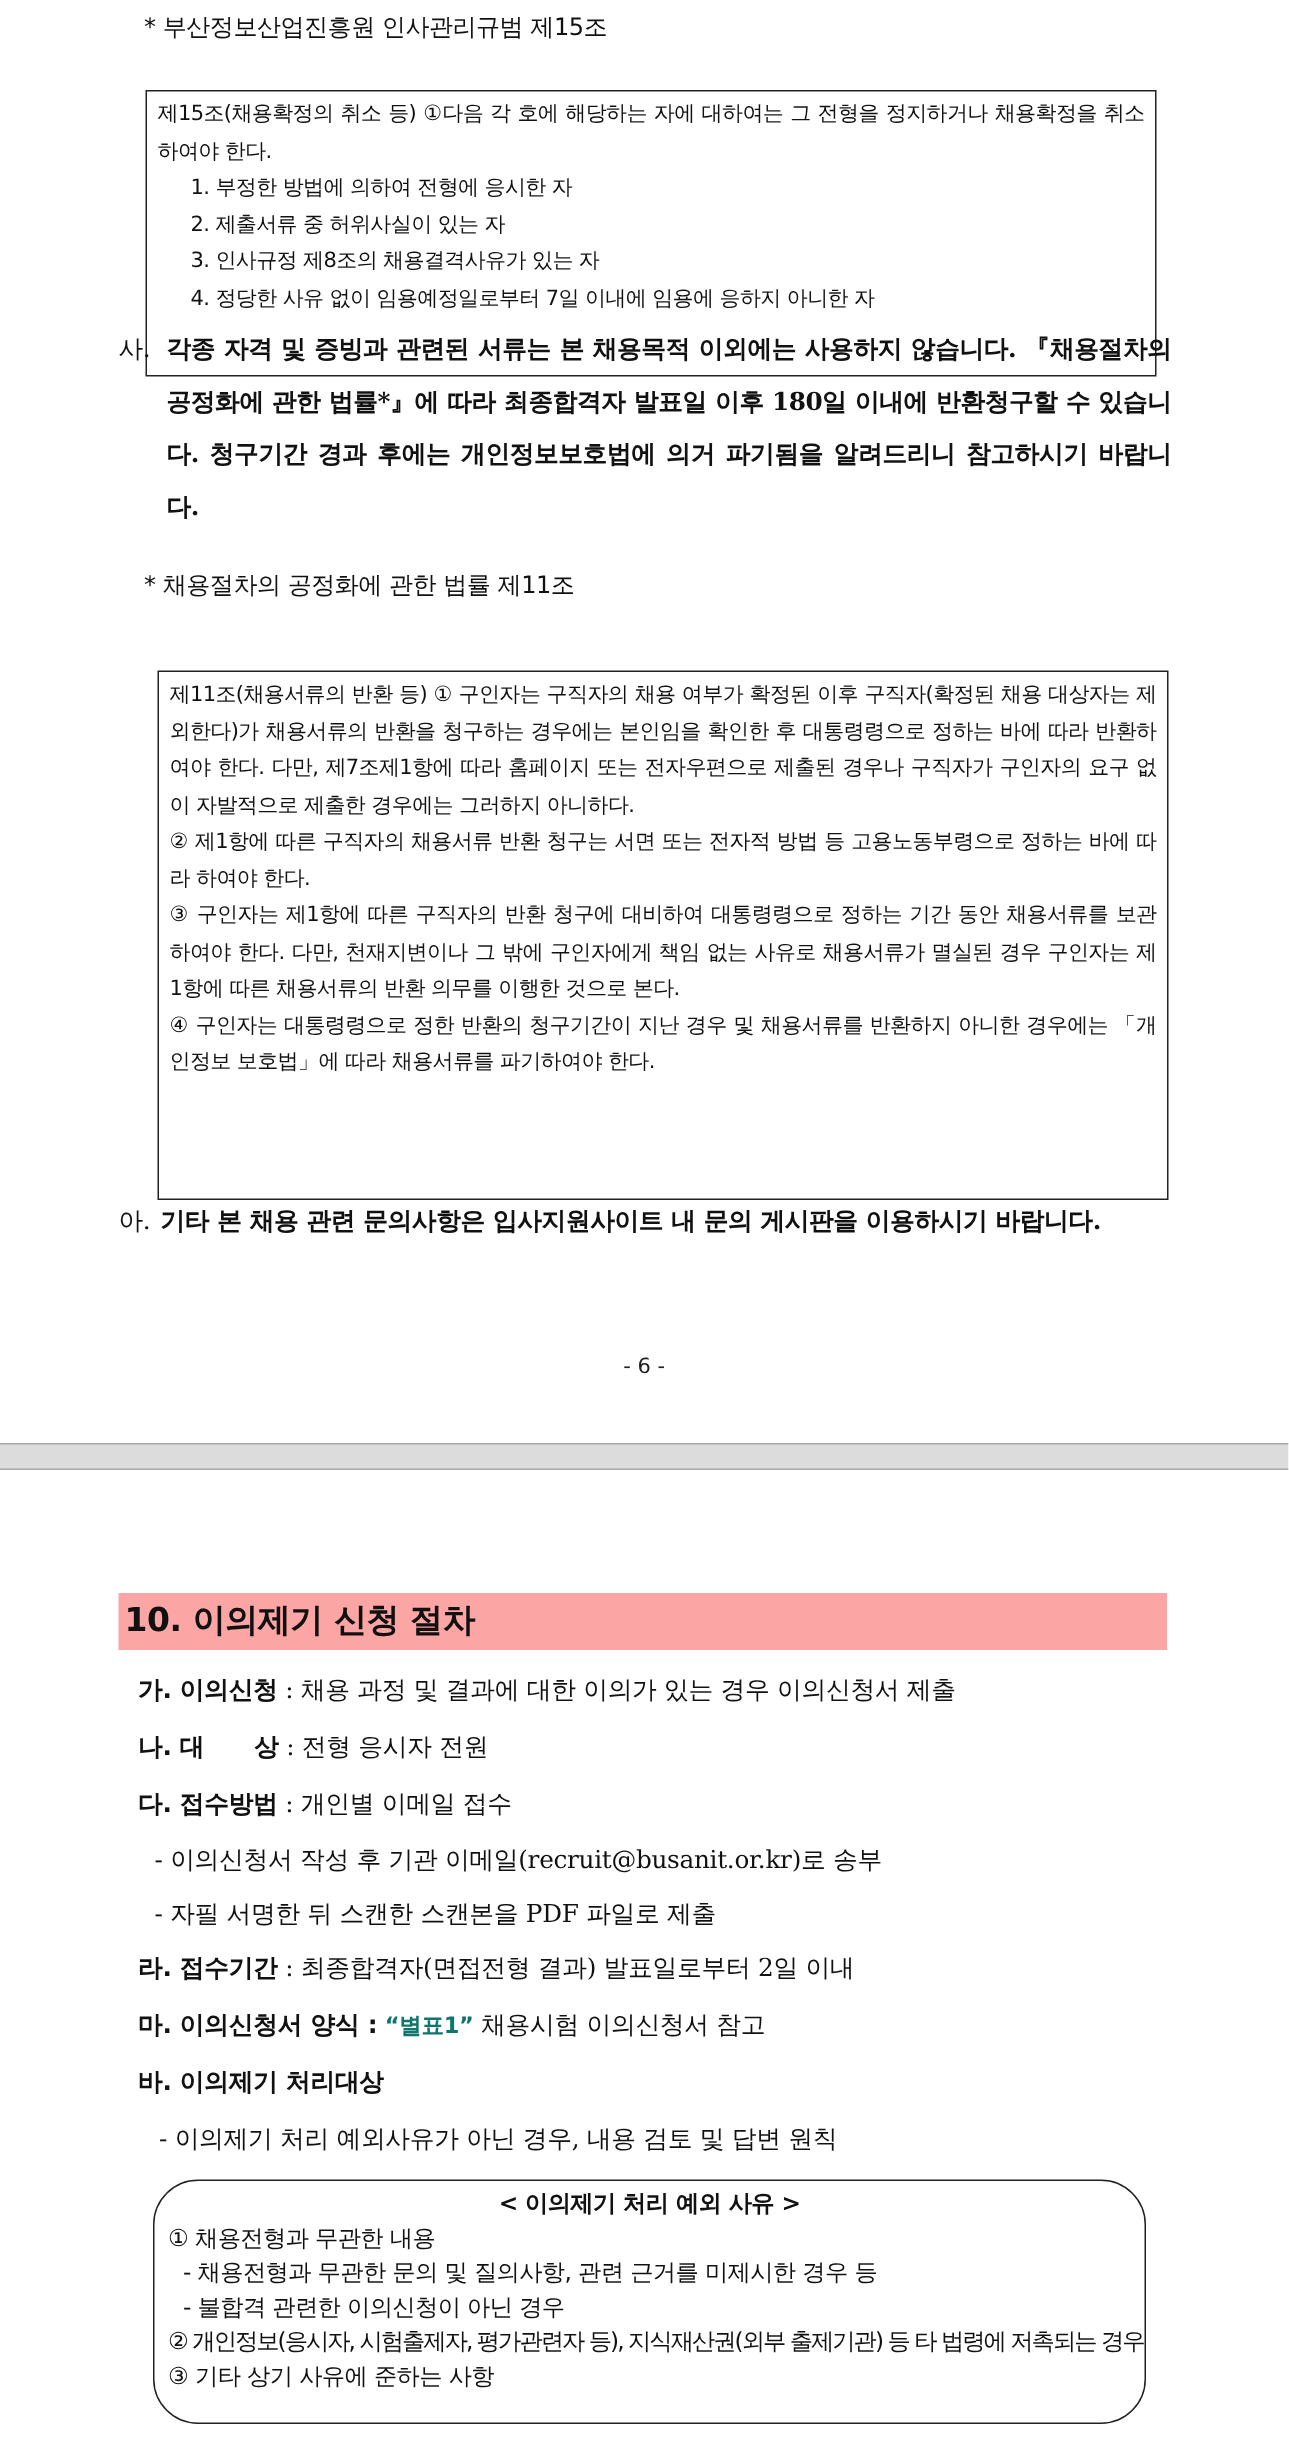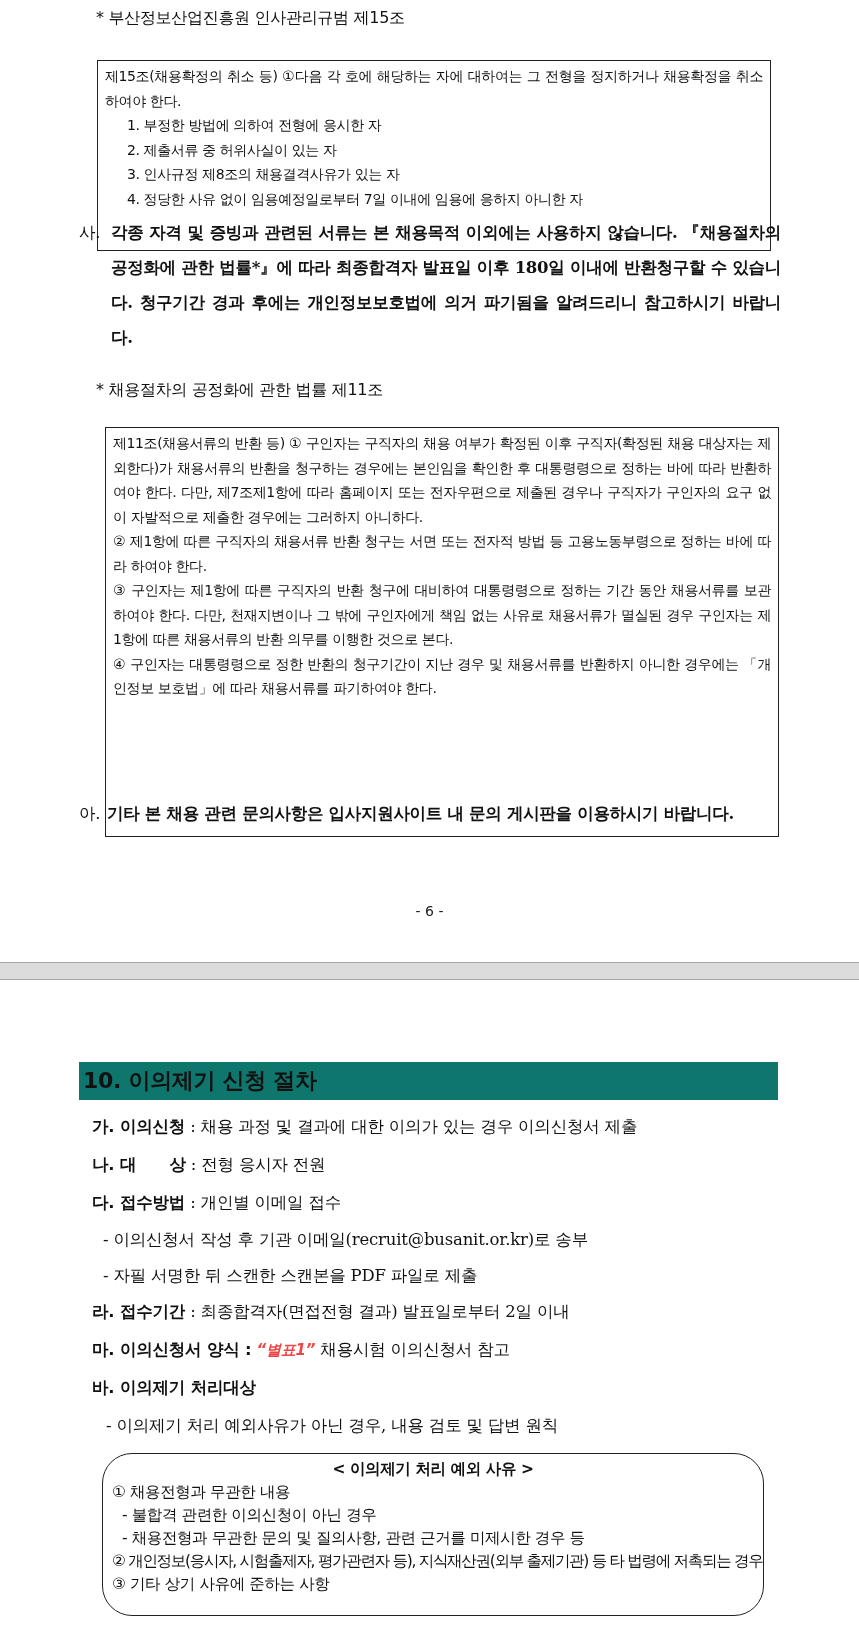--- a/index.html
+++ b/index.html
@@ -13,26 +13,26 @@
   .law-box p { text-align: justify; }
 
   .para { font-family: "DejaVu Serif", "Liberation Serif", serif; font-size: 16.5px; line-height: 35px; letter-spacing: -0.3px; }
   .para .marker { position: absolute; left: 0; top: 0; }
   .para .body { padding-left: 32px; text-align: justify; font-weight: bold; }
 
   .page-num { font-size: 14px; color: #222; text-align: center; width: 100%; }
 
   .page-sep { left: 0; width: 859px; height: 18px; background: #dcdcdc; border-top: 1px solid #a8a8a8; border-bottom: 1px solid #a8a8a8; }
 
-  .section-head { background: #0f766e; height: 38px; padding-left: 4px; font-size: 22px; font-weight: bold; line-height: 38px; letter-spacing: -0.3px; }
+  .section-head { background: #fca5a5; height: 38px; padding-left: 4px; font-size: 22px; font-weight: bold; line-height: 38px; letter-spacing: -0.3px; }
 
   .row { font-size: 16.5px; white-space: nowrap; letter-spacing: -0.2px; }
   .row .lbl { font-family: "DejaVu Sans", "Liberation Sans", sans-serif; font-weight: bold; }
   .row .val { font-family: "DejaVu Serif", "Liberation Serif", serif; }
-  .row .blue { color: #ef4444; font-weight: bold; font-family: "DejaVu Sans", sans-serif; font-size: 15px; font-style: italic; }
+  .row .blue { color: #0f766e; font-weight: bold; font-family: "DejaVu Sans", sans-serif; font-size: 15px; }
   .sub { font-family: "DejaVu Serif", "Liberation Serif", serif; font-size: 16.5px; white-space: nowrap; letter-spacing: -0.2px; }
 
   .except-box { border: 1.5px solid #222; padding: 4px 9px; font-size: 15.5px; line-height: 23px; letter-spacing: -0.4px; white-space: nowrap; }
   .except-box .title { text-align: center; font-weight: bold; }
   .except-box .dash { padding-left: 10px; }
   .except-box .tight { letter-spacing: -1.3px; }
 </style>
 </head>
 <body>
 
@@ -46,21 +46,21 @@
   <div class="item">4. 정당한 사유 없이 임용예정일로부터 7일 이내에 임용에 응하지 아니한 자</div>
 </div>
 
 <div class="abs para" style="left:79px; top:215px; width:702px;">
   <span class="marker">사.</span>
   <div class="body">각종 자격 및 증빙과 관련된 서류는 본 채용목적 이외에는 사용하지 않습니다. 『채용절차의 공정화에 관한 법률*』에 따라 최종합격자 발표일 이후 180일 이내에 반환청구할 수 있습니다. 청구기간 경과 후에는 개인정보보호법에 의거 파기됨을 알려드리니 참고하시기 바랍니다.</div>
 </div>
 
 <div class="abs note-title" style="left:96px; top:380px;">* 채용절차의 공정화에 관한 법률 제11조</div>
 
-<div class="abs law-box" style="left:105px; top:427px; width:674px; height:410px;">
+<div class="abs law-box" style="left:105px; top:447px; width:674px; height:353px;">
   <p>제11조(채용서류의 반환 등) ① 구인자는 구직자의 채용 여부가 확정된 이후 구직자(확정된 채용 대상자는 제외한다)가 채용서류의 반환을 청구하는 경우에는 본인임을 확인한 후 대통령령으로 정하는 바에 따라 반환하여야 한다. 다만, 제7조제1항에 따라 홈페이지 또는 전자우편으로 제출된 경우나 구직자가 구인자의 요구 없이 자발적으로 제출한 경우에는 그러하지 아니하다.</p>
   <p>② 제1항에 따른 구직자의 채용서류 반환 청구는 서면 또는 전자적 방법 등 고용노동부령으로 정하는 바에 따라 하여야 한다.</p>
   <p>③ 구인자는 제1항에 따른 구직자의 반환 청구에 대비하여 대통령령으로 정하는 기간 동안 채용서류를 보관하여야 한다. 다만, 천재지변이나 그 밖에 구인자에게 책임 없는 사유로 채용서류가 멸실된 경우 구인자는 제1항에 따른 채용서류의 반환 의무를 이행한 것으로 본다.</p>
   <p>④ 구인자는 대통령령으로 정한 반환의 청구기간이 지난 경우 및 채용서류를 반환하지 아니한 경우에는 「개인정보 보호법」에 따라 채용서류를 파기하여야 한다.</p>
 </div>
 
 <div class="abs para" style="left:79px; top:796px; width:702px;">
   <span class="marker">아.</span>
   <div class="body" style="padding-left:28px; white-space:nowrap;">기타 본 채용 관련 문의사항은 입사지원사이트 내 문의 게시판을 이용하시기 바랍니다.</div>
 </div>
@@ -97,17 +97,17 @@
 
 <div class="abs row" style="left:92px; top:1377px;">
   <span class="lbl">바. 이의제기 처리대상</span>
 </div>
 
 <div class="abs sub" style="left:106px; top:1415px;">- 이의제기 처리 예외사유가 아닌 경우, 내용 검토 및 답변 원칙</div>
 
 <div class="abs except-box" style="left:102px; top:1453px; width:662px; height:163px;border-radius:30px;">
   <div class="title">&lt; 이의제기 처리 예외 사유 &gt;</div>
   <div>① 채용전형과 무관한 내용</div>
+  <div class="dash">- 채용전형과 무관한 문의 및 질의사항, 관련 근거를 미제시한 경우 등</div>
   <div class="dash">- 불합격 관련한 이의신청이 아닌 경우</div>
-  <div class="dash">- 채용전형과 무관한 문의 및 질의사항, 관련 근거를 미제시한 경우 등</div>
   <div class="tight">② 개인정보(응시자, 시험출제자, 평가관련자 등), 지식재산권(외부 출제기관) 등 타 법령에 저촉되는 경우</div>
   <div>③ 기타 상기 사유에 준하는 사항</div>
 </div>
 
 </body></html>

